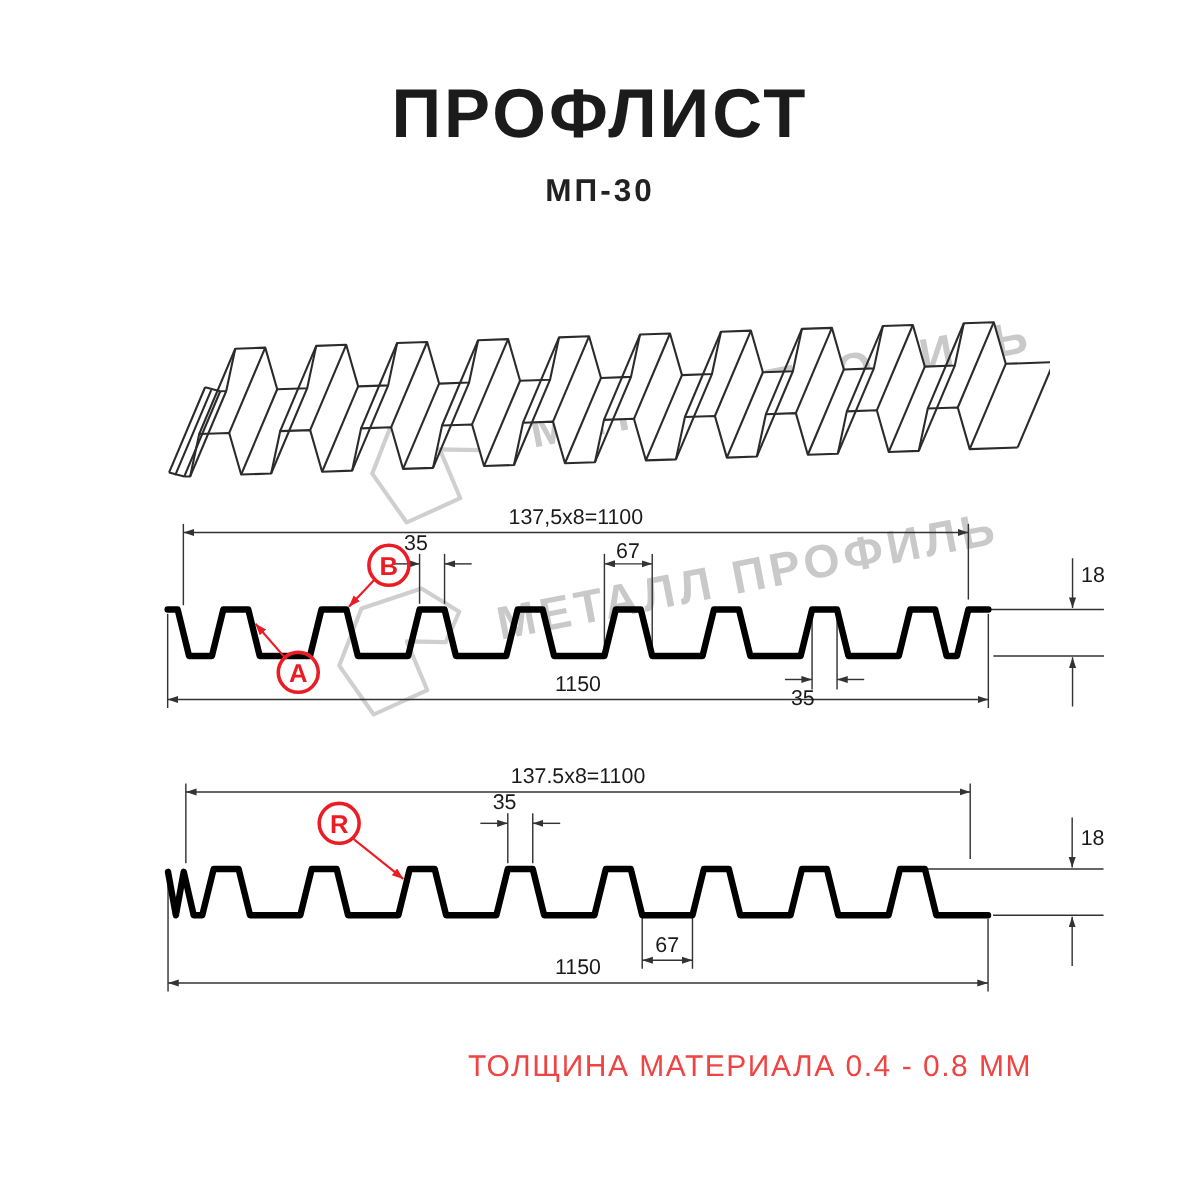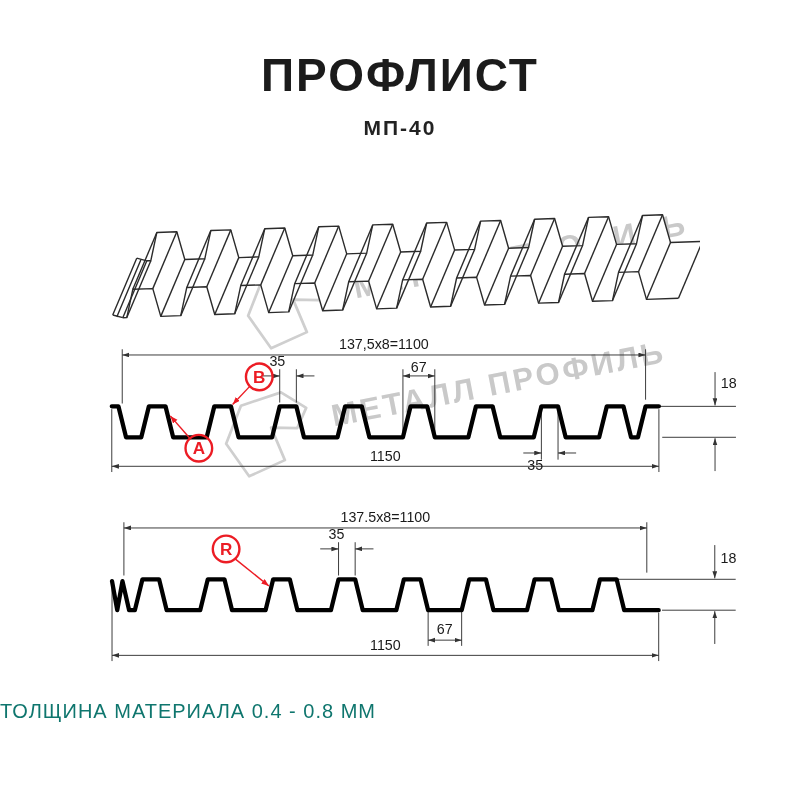--- a/index.html
+++ b/index.html
@@ -3,35 +3,35 @@
 <meta charset="utf-8">
 <style>
   html,body{margin:0;padding:0;}
   body{width:800px;height:800px;background:#ffffff;position:relative;overflow:hidden;
        font-family:"Liberation Sans", sans-serif;}
   .abs{position:absolute;}
   .title{top:48px;left:0;width:800px;text-align:center;font-size:46px;font-weight:bold;
          letter-spacing:2px;color:#1b1b1b;}
   .subtitle{top:116px;left:0;width:800px;text-align:center;font-size:21px;font-weight:bold;
             letter-spacing:2px;color:#222;}
-  .footer{top:700px;left:0;width:688px;text-align:left;font-size:20px;
-          letter-spacing:1px;color:#0f766e;}
+  .footer{top:700px;left:0;width:688px;text-align:right;font-size:20px;
+          letter-spacing:1px;color:#ef4444;}
   .wm{transform:rotate(-11deg);transform-origin:left bottom;width:480px;height:115px;}
   .wm-text{position:absolute;left:118px;top:34px;font-size:31px;font-weight:bold;
            letter-spacing:3px;color:#c9c9c9;white-space:nowrap;}
   .wm-logo{position:absolute;left:0;top:12px;}
   svg text{font-family:"Liberation Sans", sans-serif;}
   .dimtxt{font-size:30px;fill:#1a1a1a;}
   .calltxt{font-size:36px;font-weight:bold;fill:#ec1c24;}
 </style>
 </head>
 <body>
 
 <div class="abs title">ПРОФЛИСТ</div>
-<div class="abs subtitle">МП-40</div>
+<div class="abs subtitle">МП-30</div>
 
 <div class="abs wm" style="left:250px;top:258px;">
   <svg class="wm-logo" width="100" height="92" viewBox="0 0 110 95">
     <path d="M10,48 L34,10 L80,4 L104,26 L90,46 L62,40 L70,78 L28,88 Z" fill="none" stroke="#cfcfcf" stroke-width="3" stroke-linejoin="round"></path>
   </svg>
   <span class="wm-text">МЕТАЛЛ ПРОФИЛЬ</span>
 </div>
 
 <svg id="sheet3d" class="abs" style="left:100px;top:180px;" width="600" height="155" viewBox="0 0 600 155">
   <g id="sheetG" transform="rotate(-2 300 110)" stroke="#2b2b2b" stroke-width="1.4" fill="none" stroke-linejoin="round">

